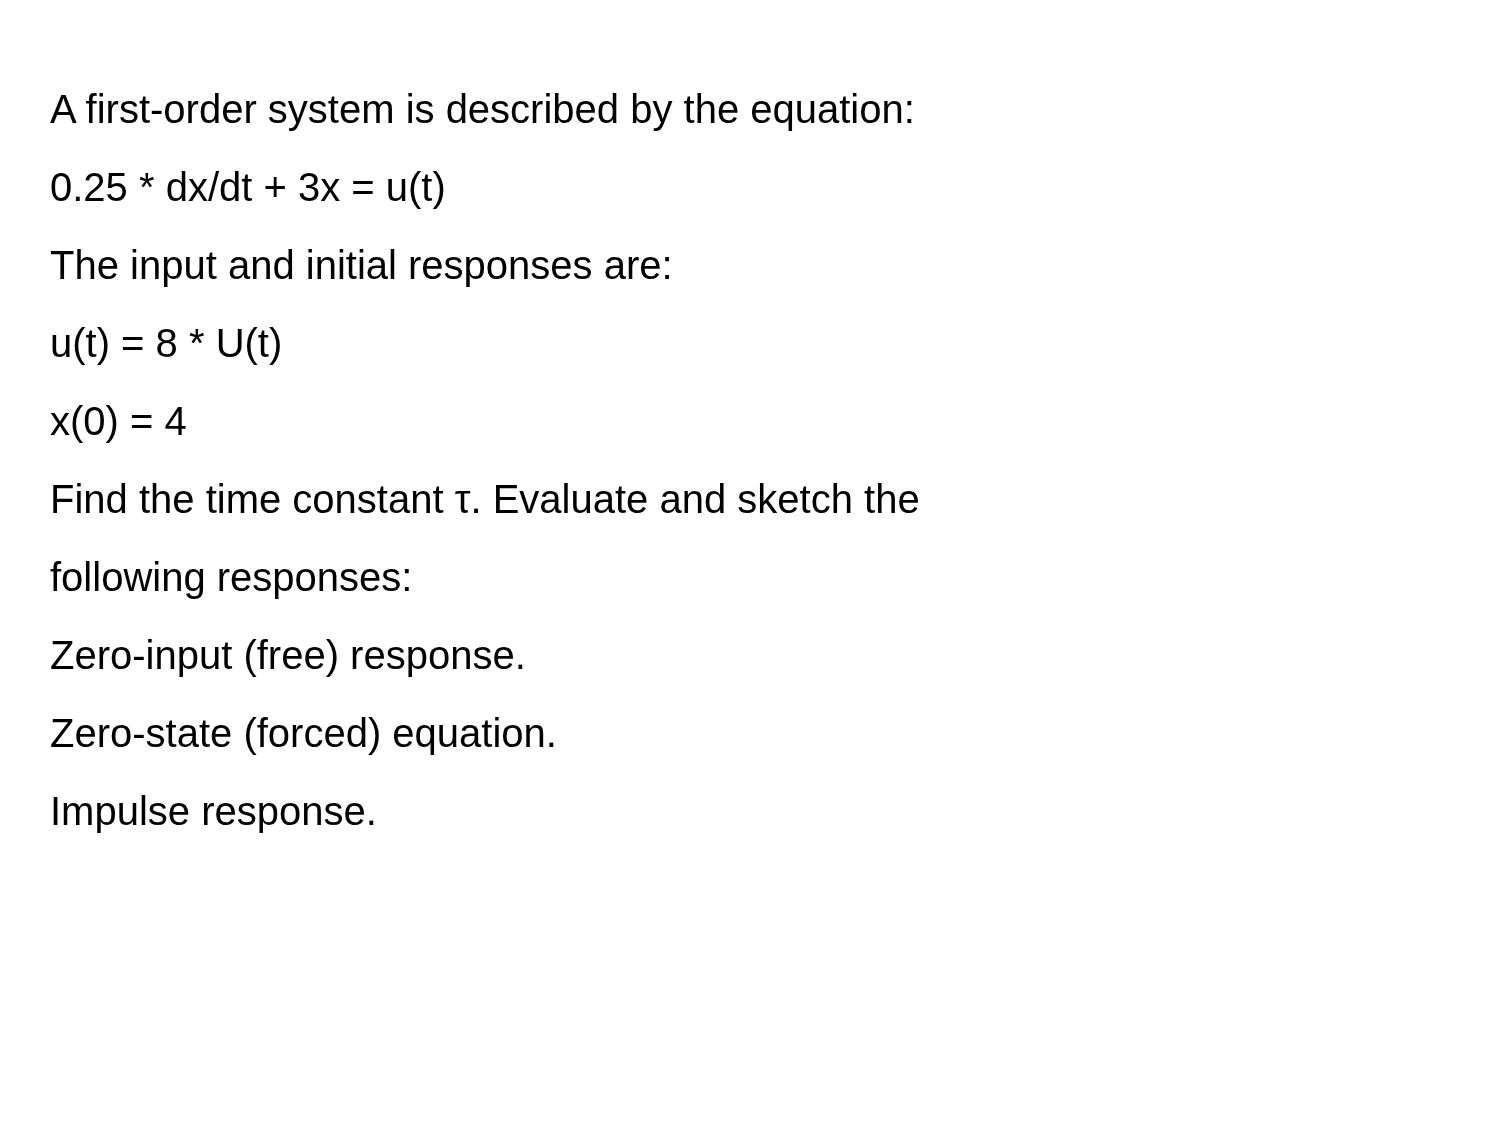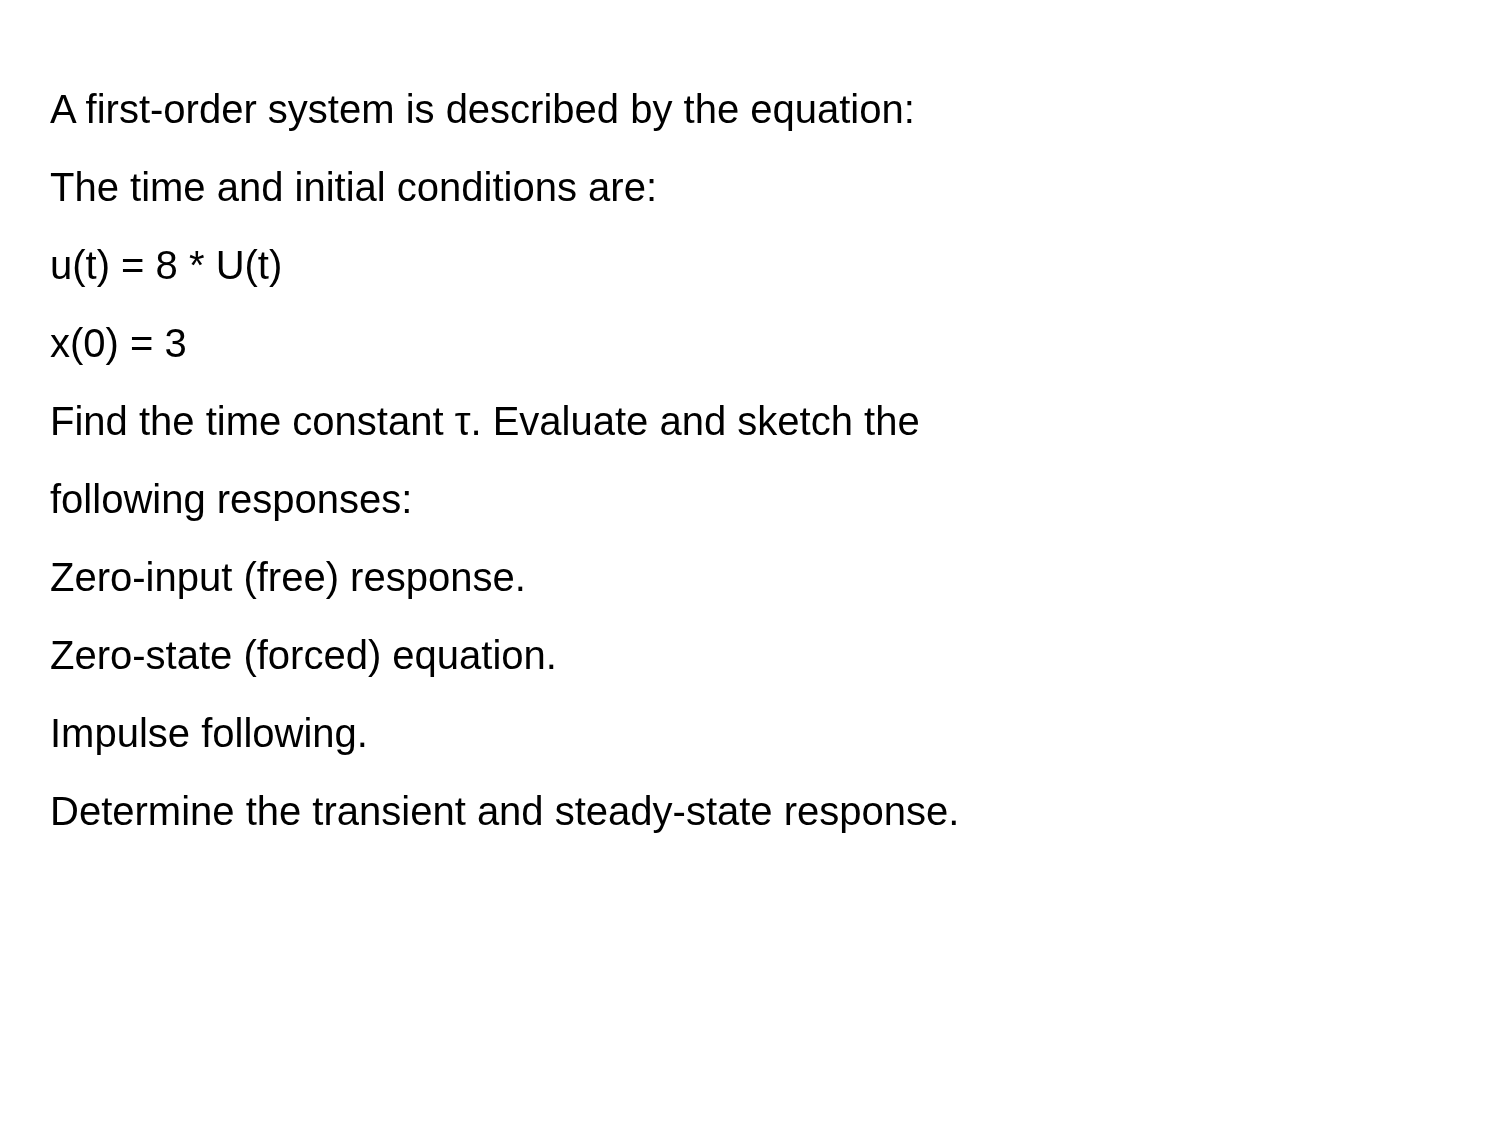--- a/index.html
+++ b/index.html
@@ -22,22 +22,22 @@
     }
     .line {
       display: block;
     }
   </style>
 </head>
 <body>
 
 <div class="content">
   <span class="line">A first-order system is described by the equation:</span>
-  <span class="line">The time and initial conditions are:</span>
+  <span class="line">0.25 * dx/dt + 3x = u(t)</span>
+  <span class="line">The input and initial responses are:</span>
   <span class="line">u(t) = 8 * U(t)</span>
-  <span class="line">x(0) = 3</span>
+  <span class="line">x(0) = 4</span>
   <span class="line">Find the time constant τ. Evaluate and sketch the</span>
   <span class="line">following responses:</span>
   <span class="line">Zero-input (free) response.</span>
   <span class="line">Zero-state (forced) equation.</span>
-  <span class="line">Impulse following.</span>
-  <span class="line">Determine the transient and steady-state response.</span>
+  <span class="line">Impulse response.</span>
 </div>
 
 </body></html>

